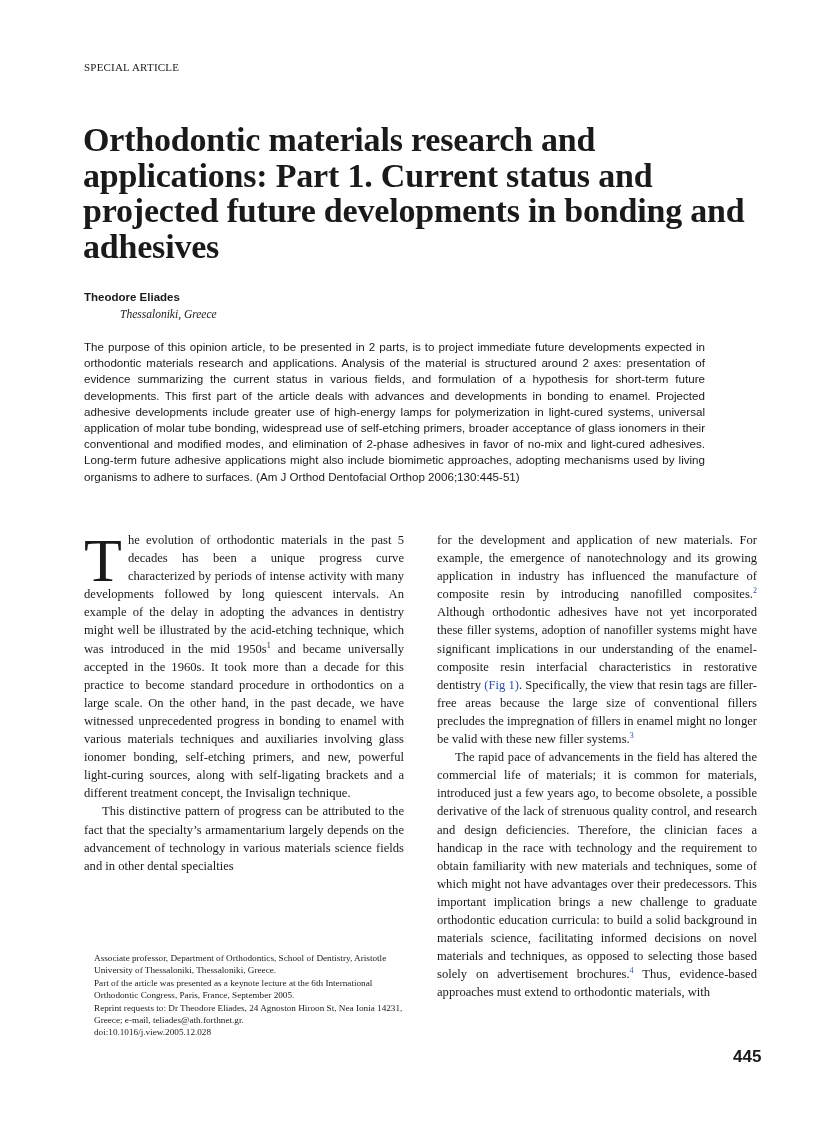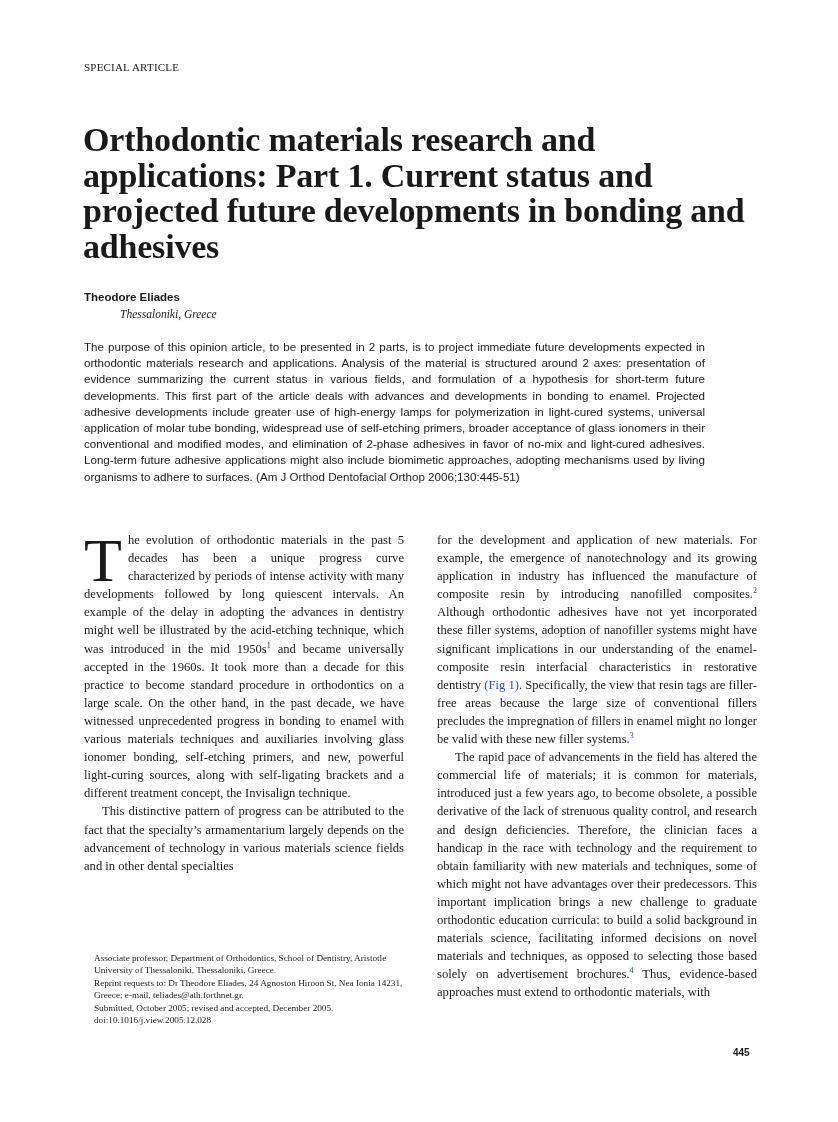--- a/index.html
+++ b/index.html
@@ -41,21 +41,21 @@
     }
     sup { font-size: 8px; line-height: 0; vertical-align: 5px; }
     .link { color: #2a4fb0; }
     .footnotes {
       position: absolute; left: 94px; top: 908px; width: 320px;
       font-family: "Liberation Serif", serif; font-size: 9.2px; line-height: 12.4px; color: #1a1a1a; margin-top: 44px;
     }
     .footnotes div { margin: 0; }
     .page-number {
       position: absolute; left: 733px; top: 1047px;
-      font-family: "Liberation Sans", sans-serif; font-weight: bold; font-size: 10px; color: #1a1a1a;
+      font-family: "Liberation Sans", sans-serif; font-weight: bold; font-size: 17px; color: #1a1a1a;
     }
   </style>
 </head>
 <body>
 
 <div class="section-label">SPECIAL ARTICLE</div>
 
 <h1 class="title" style="margin:0;font-weight:bold;">Orthodontic materials research and applications: Part 1. Current status and projected future developments in bonding and adhesives</h1>
 
 <div class="author">Theodore Eliades</div>
@@ -63,22 +63,22 @@
 
 <div class="abstract">The purpose of this opinion article, to be presented in 2 parts, is to project immediate future developments expected in orthodontic materials research and applications. Analysis of the material is structured around 2 axes: presentation of evidence summarizing the current status in various fields, and formulation of a hypothesis for short-term future developments. This first part of the article deals with advances and developments in bonding to enamel. Projected adhesive developments include greater use of high-energy lamps for polymerization in light-cured systems, universal application of molar tube bonding, widespread use of self-etching primers, broader acceptance of glass ionomers in their conventional and modified modes, and elimination of 2-phase adhesives in favor of no-mix and light-cured adhesives. Long-term future adhesive applications might also include biomimetic approaches, adopting mechanisms used by living organisms to adhere to surfaces. (Am J Orthod Dentofacial Orthop 2006;130:445-51)</div>
 
 <div class="col col-left">
   <p><span class="dropcap">T</span><span>he evolution of orthodontic materials in the past 5 decades has been a unique progress curve characterized by periods of intense activity with many developments followed by long quiescent inter­vals. An example of the delay in adopting the advances in dentistry might well be illustrated by the acid-etching technique, which was introduced in the mid 1950s</span><sup>1</sup><span> and became universally accepted in the 1960s. It took more than a decade for this practice to become standard procedure in orthodontics on a large scale. On the other hand, in the past decade, we have witnessed unprece­dented progress in bonding to enamel with various materials techniques and auxiliaries involving glass ionomer bonding, self-etching primers, and new, pow­erful light-curing sources, along with self-ligating brackets and a different treatment concept, the Invis­align technique.</span></p>
   <p class="indent">This distinctive pattern of progress can be attributed to the fact that the specialty’s armamentarium largely depends on the advancement of technology in various materials science fields and in other dental specialties</p>
 </div>
 
 <div class="footnotes">
   <div>Associate professor, Department of Orthodontics, School of Dentistry, Aristo­tle University of Thessaloniki, Thessaloniki, Greece.</div>
+  <div>Part of the article was presented as a keynote lecture at the 6th International Orthodontic Congress, Paris, France, September 2005.</div>
   <div>Reprint requests to: Dr Theodore Eliades, 24 Agnoston Hiroon St, Nea Ionia 14231, Greece; e-mail, teliades@ath.forthnet.gr.</div>
-  <div>Submitted, October 2005; revised and accepted, December 2005.</div>
   <div>doi:10.1016/j.view.2005.12.028</div>
 </div>
 
 <div class="col col-right">
   <p><span>for the development and application of new materials. For example, the emergence of nanotechnology and its growing application in industry has influenced the manufacture of composite resin by introducing nano­filled composites.</span><sup class="link">2</sup><span> Although orthodontic adhesives have not yet incorporated these filler systems, adoption of nanofiller systems might have significant implica­tions in our understanding of the enamel-composite resin interfacial characteristics in restorative dentistry </span><span class="link">(Fig 1)</span><span>. Specifically, the view that resin tags are filler-free areas because the large size of conventional fillers precludes the impregnation of fillers in enamel might no longer be valid with these new filler systems.</span><sup class="link">3</sup></p>
   <p class="indent"><span>The rapid pace of advancements in the field has altered the commercial life of materials; it is common for materials, introduced just a few years ago, to become obsolete, a possible derivative of the lack of strenuous quality control, and research and design deficiencies. Therefore, the clinician faces a handicap in the race with technology and the requirement to obtain familiarity with new materials and techniques, some of which might not have advantages over their predecessors. This important implication brings a new challenge to graduate orthodontic education curricula: to build a solid background in materials science, facil­itating informed decisions on novel materials and techniques, as opposed to selecting those based solely on advertisement brochures.</span><sup class="link">4</sup><span> Thus, evidence-based approaches must extend to orthodontic materials, with</span></p>
 </div>
 
 <div class="page-number">445</div>
 

